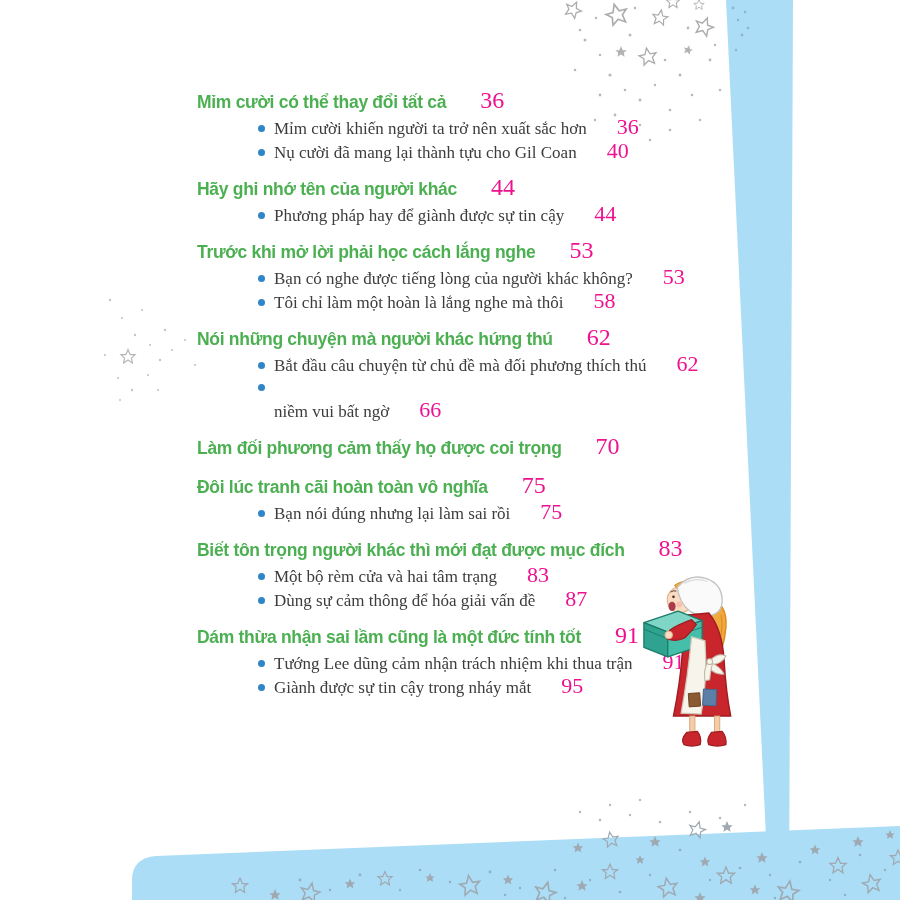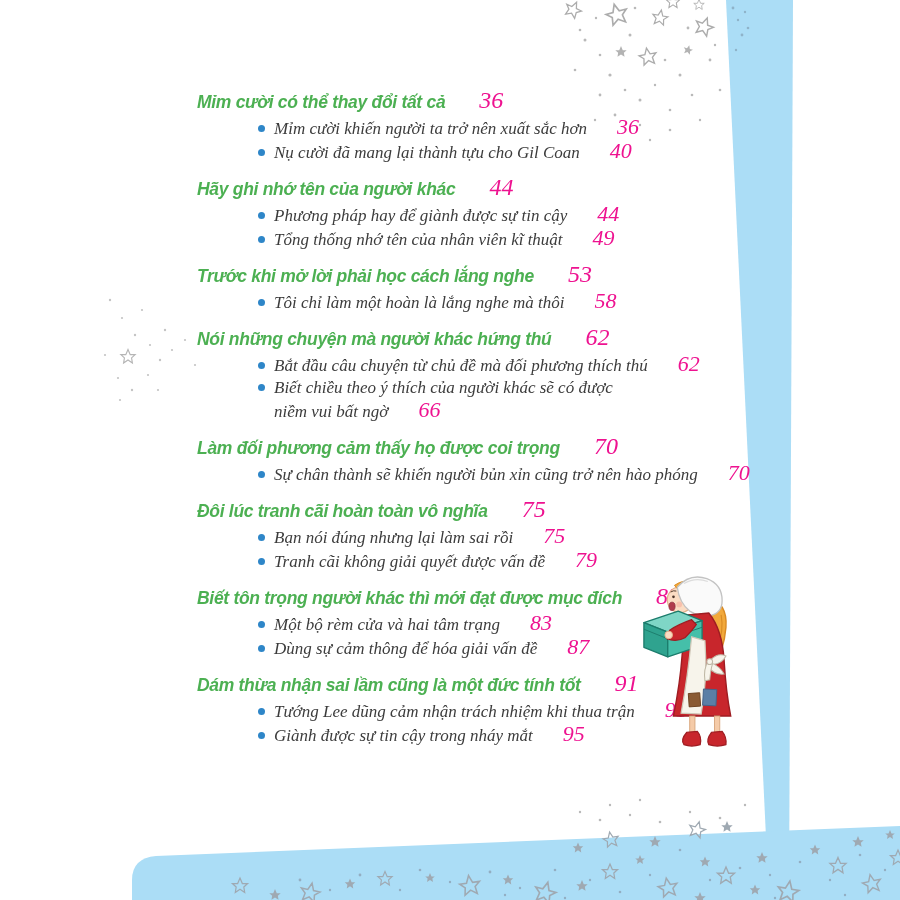--- a/index.html
+++ b/index.html
@@ -4,21 +4,21 @@
 <style>
   html,body{margin:0;padding:0;}
   body{
     width:900px;height:900px;position:relative;background:#ffffff;overflow:hidden;
     font-family:"Liberation Serif", serif;
   }
   .bg-svg{position:absolute;left:0;top:0;width:900px;height:900px;}
   .girl-svg{position:absolute;left:642px;top:570px;width:124px;height:190px;}
 
   .toc{position:absolute;left:197px;top:86px;width:575px;}
-  .section{margin-bottom:9px;font-style:italic;}
+  .section{margin-bottom:9px;}
   .section-title{
     font-family:"Liberation Sans", sans-serif;font-weight:bold;
     font-size:17.5px;letter-spacing:-0.3px;color:var(--heading-color,#4CB052);
     line-height:28px;white-space:nowrap;
   }
   .h-num{
     font-family:"Liberation Serif", serif;font-weight:normal;letter-spacing:0;
     color:var(--number-color,#EE1290);font-size:24px;margin-left:34px;
   }
   .item-line{
@@ -197,53 +197,47 @@
       </div>
       <div class="item">
         <div class="item-line"><span class="dot"></span><span class="item-text">Nụ cười đã mang lại thành tựu cho Gil Coan</span><span class="i-num">40</span></div>
       </div>
     </div>
     <div class="section">
       <div class="section-title"><span class="title-text">Hãy ghi nhớ tên của người khác</span><span class="h-num">44</span></div>
       <div class="item">
         <div class="item-line"><span class="dot"></span><span class="item-text">Phương pháp hay để giành được sự tin cậy</span><span class="i-num">44</span></div>
       </div>
-      <div class="item">
-        <div class="item-line"><span class="dot"></span><span class="item-text">Tổng thống nhớ tên của nhân viên kĩ thuật</span><span class="i-num">49</span></div>
-      </div>
     </div>
     <div class="section">
       <div class="section-title"><span class="title-text">Trước khi mở lời phải học cách lắng nghe</span><span class="h-num">53</span></div>
       <div class="item">
+        <div class="item-line"><span class="dot"></span><span class="item-text">Bạn có nghe được tiếng lòng của người khác không?</span><span class="i-num">53</span></div>
+      </div>
+      <div class="item">
         <div class="item-line"><span class="dot"></span><span class="item-text">Tôi chỉ làm một hoàn là lắng nghe mà thôi</span><span class="i-num">58</span></div>
       </div>
     </div>
     <div class="section">
       <div class="section-title"><span class="title-text">Nói những chuyện mà người khác hứng thú</span><span class="h-num">62</span></div>
       <div class="item">
         <div class="item-line"><span class="dot"></span><span class="item-text">Bắt đầu câu chuyện từ chủ đề mà đối phương thích thú</span><span class="i-num">62</span></div>
       </div>
       <div class="item">
-        <div class="item-line"><span class="dot"></span><span class="item-text">Biết chiều theo ý thích của người khác sẽ có được</span></div>
+        <div class="item-line"><span class="dot"></span></div>
         <div class="item-line"><span class="dot dot-hidden"></span><span class="item-text">niềm vui bất ngờ</span><span class="i-num">66</span></div>
       </div>
     </div>
     <div class="section">
       <div class="section-title"><span class="title-text">Làm đối phương cảm thấy họ được coi trọng</span><span class="h-num">70</span></div>
-      <div class="item">
-        <div class="item-line"><span class="dot"></span><span class="item-text">Sự chân thành sẽ khiến người bủn xỉn cũng trở nên hào phóng</span><span class="i-num">70</span></div>
-      </div>
     </div>
     <div class="section">
       <div class="section-title"><span class="title-text">Đôi lúc tranh cãi hoàn toàn vô nghĩa</span><span class="h-num">75</span></div>
       <div class="item">
         <div class="item-line"><span class="dot"></span><span class="item-text">Bạn nói đúng nhưng lại làm sai rồi</span><span class="i-num">75</span></div>
-      </div>
-      <div class="item">
-        <div class="item-line"><span class="dot"></span><span class="item-text">Tranh cãi không giải quyết được vấn đề</span><span class="i-num">79</span></div>
       </div>
     </div>
     <div class="section">
       <div class="section-title"><span class="title-text">Biết tôn trọng người khác thì mới đạt được mục đích</span><span class="h-num">83</span></div>
       <div class="item">
         <div class="item-line"><span class="dot"></span><span class="item-text">Một bộ rèm cửa và hai tâm trạng</span><span class="i-num">83</span></div>
       </div>
       <div class="item">
         <div class="item-line"><span class="dot"></span><span class="item-text">Dùng sự cảm thông để hóa giải vấn đề</span><span class="i-num">87</span></div>
       </div>

